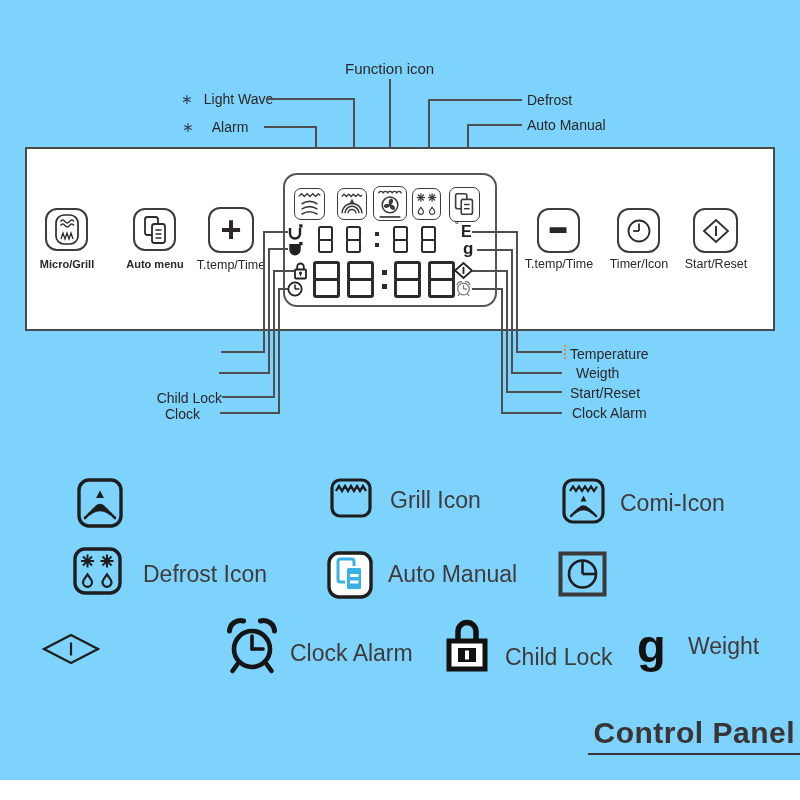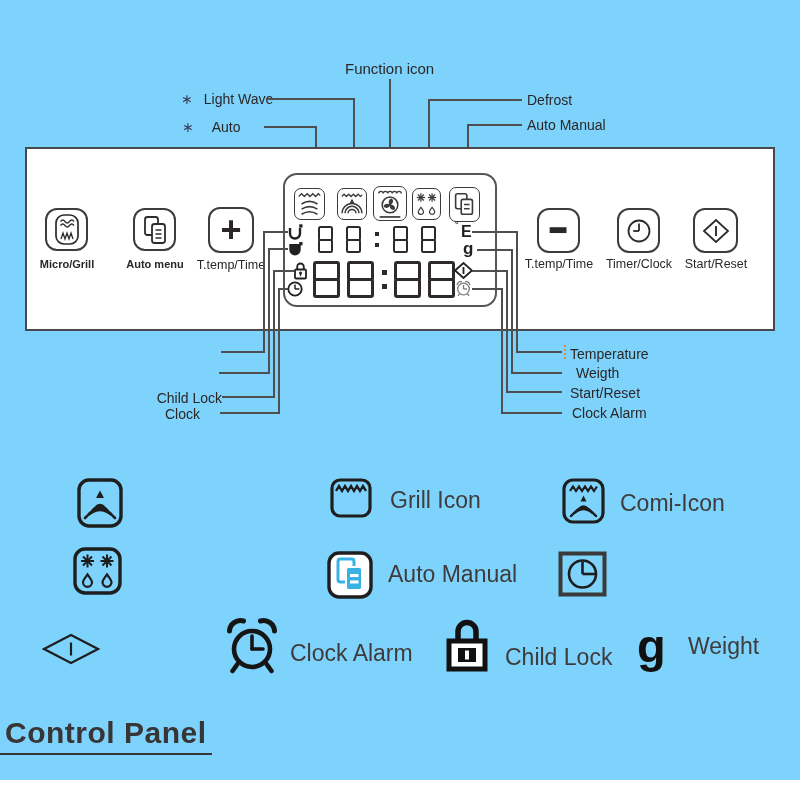--- a/index.html
+++ b/index.html
@@ -27,35 +27,35 @@
   .digits-lg .seg-digit{width:27px;}
   .digits-lg .seg-digit b{border-width:3px;border-radius:3px;}
   .digits-lg .seg-digit b+b{margin-top:-3px;}
   .seg-colon{display:flex;flex-direction:column;justify-content:space-evenly;align-items:center;width:6px;}
   .seg-colon i{width:4px;height:4px;background:#2e2a2b;}
   .digits-lg .seg-colon i{width:5px;height:5px;}
   .unit{position:absolute;font-weight:700;color:#232021;}
   .legend-label{position:absolute;font-size:23px;color:#3f3b3c;white-space:nowrap;}
   .leg{position:absolute;}
   .ast{color:#3d3d5a;margin-right:11px;}
-  .title{position:absolute;top:716px;left:0;right:0;text-align:left;}
+  .title{position:absolute;top:716px;left:0;right:0;text-align:right;}
   .title span{display:inline-block;font-size:30px;font-weight:700;color:#393435;
               border-bottom:2.5px solid #393435;padding:0 5px 3px 5px;letter-spacing:.5px;}
   .dotmark{position:absolute;left:564px;top:345px;height:14px;width:0;border-left:2px dotted #dd8a3f;}
   svg{display:block;}
   svg *{vector-effect:none;}
 </style>
 </head>
 <body>
 
 <div class="canvas">
 
   <div class="lbl" style="left:345px;top:60px;font-size:15px;">Function icon</div>
   <div class="lbl" style="left:181px;top:91px;"><span class="ast">∗</span><span>Light Wave</span></div>
-  <div class="lbl" style="left:182px;top:119px;"><span class="ast" style="margin-right:18px;">∗</span><span>Auto</span></div>
+  <div class="lbl" style="left:182px;top:119px;"><span class="ast" style="margin-right:18px;">∗</span><span>Alarm</span></div>
   <div class="lbl" style="left:527px;top:92px;">Defrost</div>
   <div class="lbl" style="left:527px;top:117px;">Auto Manual</div>
 
   <div class="ln" style="left:389px;top:79px;width:2px;height:108px;"></div>
   <div class="ln" style="left:266px;top:98px;width:89px;height:2px;"></div>
   <div class="ln" style="left:353px;top:98px;width:2px;height:90px;"></div>
   <div class="ln" style="left:264px;top:126px;width:53px;height:2px;"></div>
   <div class="ln" style="left:315px;top:126px;width:2px;height:62px;"></div>
   <div class="ln" style="left:428px;top:99px;width:94px;height:2px;"></div>
   <div class="ln" style="left:428px;top:99px;width:2px;height:89px;"></div>
@@ -103,21 +103,21 @@
     <svg width="30" height="30" viewBox="0 0 30 30">
       <polygon points="3,15 15,4 27,15 15,26" fill="none" stroke="#2c2c2e" stroke-width="1.8"></polygon>
       <line x1="15" y1="10" x2="15" y2="20" stroke="#2c2c2e" stroke-width="1.9"></line>
     </svg>
   </div>
 
   <div class="btnlbl b" style="left:28px;top:258px;width:78px;">Micro/Grill</div>
   <div class="btnlbl b" style="left:116px;top:258px;width:78px;">Auto menu</div>
   <div class="btnlbl" style="left:190px;top:258px;width:82px;">T.temp/Time</div>
   <div class="btnlbl" style="left:518px;top:257px;width:82px;">T.temp/Time</div>
-  <div class="btnlbl" style="left:600px;top:257px;width:78px;">Timer/Clock</div>
+  <div class="btnlbl" style="left:600px;top:257px;width:78px;">Timer/Icon</div>
   <div class="btnlbl" style="left:677px;top:257px;width:78px;">Start/Reset</div>
 
   <div class="display"></div>
 
   <div class="dicon" style="left:294px;top:188px;width:31px;height:32px;">
     <svg width="31" height="32" viewBox="0 0 31 32">
       <g fill="none" stroke="#3a3a3c">
         <polyline points="4,8 7,5 10,8 13,5 16,8 19,5 22,8 25,5 27,7" stroke-width="1.3"></polyline>
         <path d="M7,16 Q15.5,10.5 24,16" stroke-width="1.7"></path>
         <path d="M7,21.5 Q15.5,16 24,21.5" stroke-width="1.7"></path>
@@ -342,20 +342,21 @@
           <line x1="27.5" y1="14" x2="40.5" y2="14"></line>
           <line x1="29.5" y1="9.5" x2="38.5" y2="18.5"></line>
           <line x1="29.5" y1="18.5" x2="38.5" y2="9.5"></line>
         </g>
     </g>
     <g fill="none" stroke="#1e1e1e" stroke-width="2.2">
       <path d="M14.5,27.5 C17,31 19,33 19,35.3 a4.5,4.6 0 1 1 -9,0 C10,33 12,31 14.5,27.5 Z"></path>
       <path d="M34,27.5 C36.5,31 38.5,33 38.5,35.3 a4.5,4.6 0 1 1 -9,0 C29.5,33 31.5,31 34,27.5 Z"></path>
     </g>
   </svg>
+  <div class="legend-label" style="left:143px;top:561px;">Defrost Icon</div>
 
   <svg class="leg" style="left:327px;top:551px;" width="46" height="48" viewBox="0 0 46 48">
     <rect x="2" y="2" width="42" height="44" rx="10" fill="#fff" stroke="#1e1e1e" stroke-width="3.4"></rect>
     <rect x="11" y="8" width="16" height="23" rx="2.5" fill="#fff" stroke="#38b2e4" stroke-width="3"></rect>
     <rect x="19" y="16" width="16" height="23" rx="2.5" fill="#38b2e4" stroke="#fff" stroke-width="2"></rect>
     <rect x="23" y="23" width="8.5" height="3" fill="#fff"></rect>
       <rect x="23" y="29.5" width="8.5" height="3" fill="#fff"></rect>
   </svg>
   <div class="legend-label" style="left:388px;top:561px;">Auto Manual</div>
 

